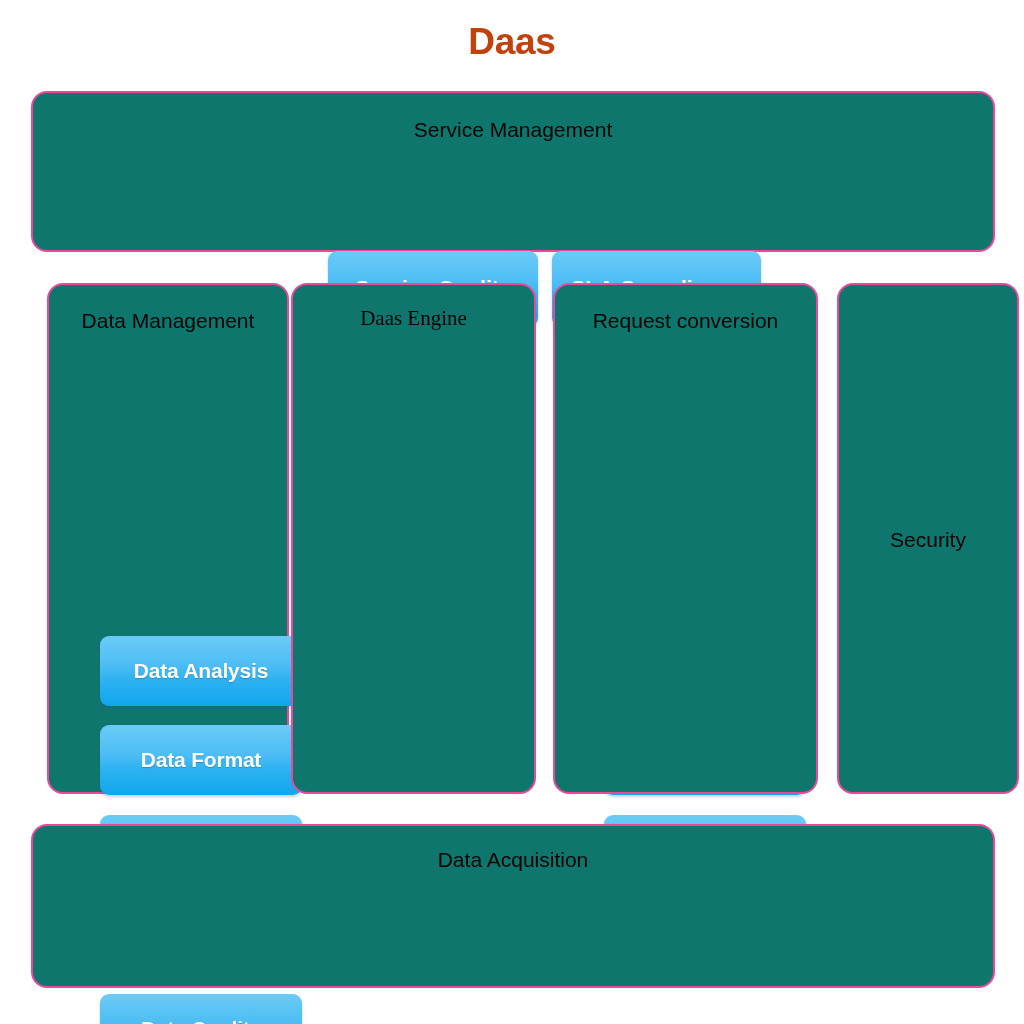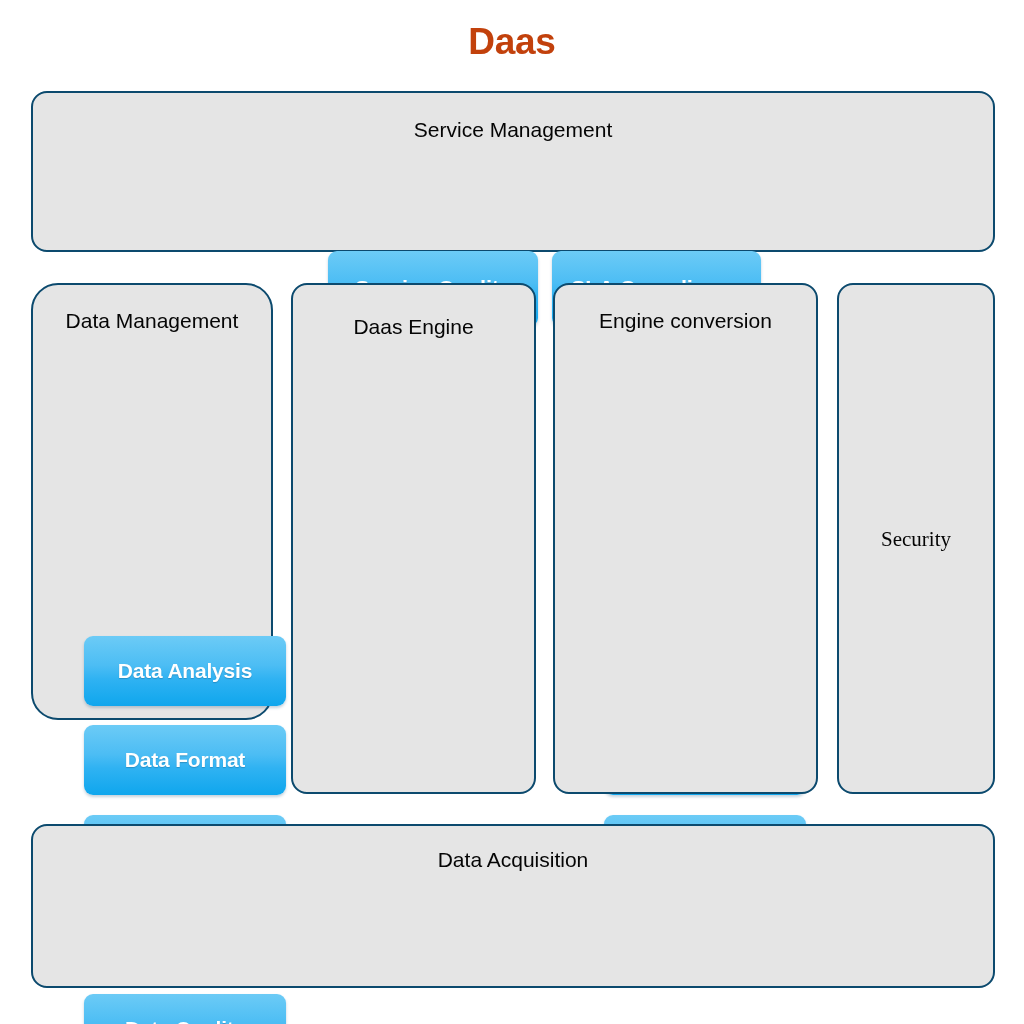--- a/index.html
+++ b/index.html
@@ -34,45 +34,45 @@
     font-weight: bold;
     color: #c2410c;
     letter-spacing: -0.3px;
     line-height: 1;
   }
 
   
   .panel {
     position: absolute;
     box-sizing: border-box;
-    background: #e5e5e5;
-    border: 2px solid #0c4a6e;
+    background: #0f766e;
+    border: 2px solid #ec4899;
     border-radius: 16px;
   }
   .panel-header {
     position: absolute;
     left: 0;
     width: 100%;
     text-align: center;
     font-size: 21px;
     font-weight: normal;
     color: #050505;
     line-height: 1;
   }
 
   #panel-service-management { left: 31px;  top: 91px;  width: 964px; height: 161px; }
-  #panel-data-management    { left: 31px;  top: 283px; width: 242px; height: 437px; border-radius: 27px; }
+  #panel-data-management    { left: 47px;  top: 283px; width: 242px; height: 511px; }
   #panel-daas-engine        { left: 291px; top: 283px; width: 245px; height: 511px; }
   #panel-format-conversion  { left: 553px; top: 283px; width: 265px; height: 511px; }
-  #panel-security           { left: 837px; top: 283px; width: 158px; height: 511px; font-family: Liberation Serif, serif; }
+  #panel-security           { left: 837px; top: 283px; width: 182px; height: 511px; }
   #panel-data-acquisition   { left: 31px;  top: 824px; width: 964px; height: 164px; padding-left: 16px; }
 
   #panel-service-management .panel-header { top: 26px; }
   #panel-data-management    .panel-header { top: 25px; }
-  #panel-daas-engine        .panel-header { top: 31px; }
+  #panel-daas-engine        .panel-header { top: 23px; font-family: Liberation Serif, serif; }
   #panel-format-conversion  .panel-header { top: 25px; }
   #panel-data-acquisition   .panel-header { top: 23px; }
 
   
   .security-label {
     position: absolute;
     left: 0;
     top: 50%;
     transform: translateY(-50%);
     width: 100%;
@@ -186,21 +186,21 @@
 
     <div class="node" id="node-3rd-party">
       <span class="node-text">
         <span>3rd Party</span><br>
         <span>Service Integration</span>
       </span>
     </div>
   </div>
 
   <div class="panel" id="panel-format-conversion">
-    <div class="panel-header">Engine conversion</div>
+    <div class="panel-header">Request conversion</div>
 
   </div>
 
   <div class="panel" id="panel-security">
     <div class="security-label">Security</div>
   </div>
 
   <div class="panel" id="panel-data-acquisition">
     <div class="panel-header">Data Acquisition</div>
 

